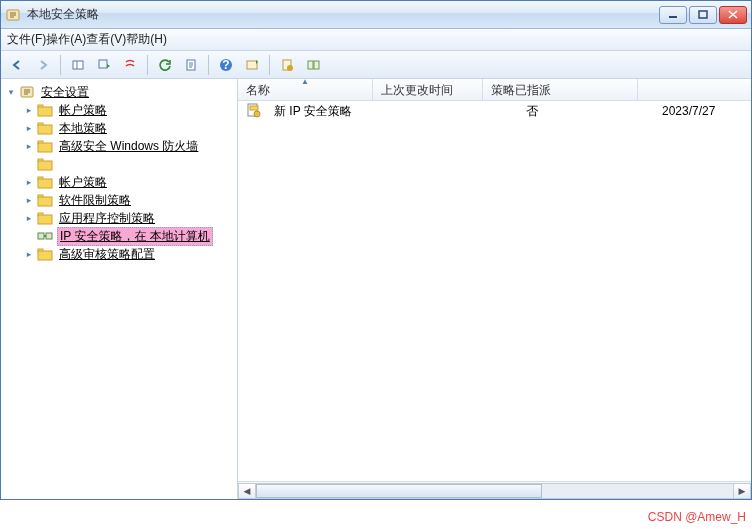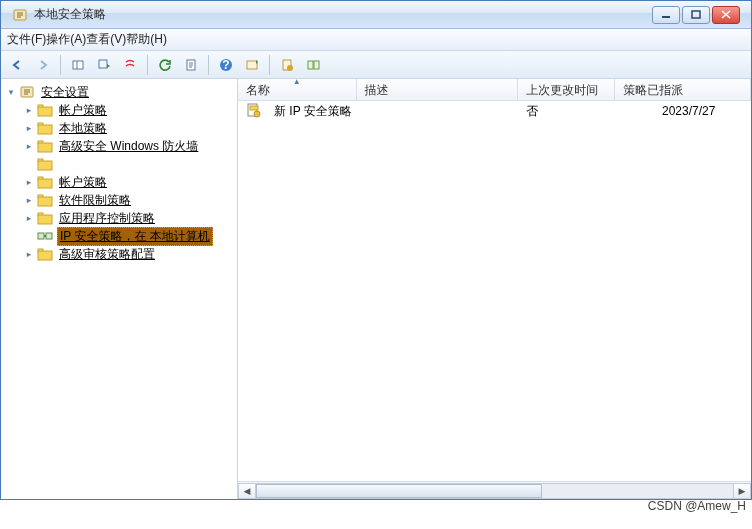--- a/index.html
+++ b/index.html
@@ -1,18 +1,18 @@
 <!DOCTYPE html>
 <html><head>
 <meta charset="utf-8">
 <style>
 * { box-sizing: border-box; margin: 0; padding: 0; font-family: "Microsoft YaHei", "Segoe UI", Tahoma, sans-serif; font-size: 12px; }
 body { background: #fff; width: 752px; height: 529px; overflow: hidden; position: relative; }
 .window { width: 752px; height: 500px; border: 1px solid #4a7ab5; background: #fff; display: flex; flex-direction: column; }
-.titlebar { height: 28px; background: linear-gradient(to bottom, #f3f8fe 0%, #dde9f7 45%, #c7dbf2 46%, #d9e8f8 100%); display: flex; align-items: center; padding: 0 11px; border-bottom: 1px solid #9fb9d8; }
+.titlebar { height: 28px; background: linear-gradient(to bottom, #f3f8fe 0%, #dde9f7 45%, #c7dbf2 46%, #d9e8f8 100%); display: flex; align-items: center; padding: 0 4px; border-bottom: 1px solid #9fb9d8; }
 .titlebar .app-icon { width: 16px; height: 16px; margin-right: 6px; display: inline-flex; align-items: center; justify-content: center; }
 .titlebar .title { flex: 1; color: #2b2b2b; font-size: 12px; }
 .win-controls { display: flex; gap: 2px; }
 .win-btn { width: 28px; height: 18px; border: 1px solid #7a98bd; background: linear-gradient(to bottom,#f2f7fd,#cfe0f2); border-radius: 3px; display: flex; align-items: center; justify-content: center; font-size: 10px; color: #2b4a70; cursor: default; }
 .win-btn.close { background: linear-gradient(to bottom,#f59a8e,#d94b3d); border-color:#a33; color: #fff; }
 .menubar { height: 22px; background: linear-gradient(to bottom,#fafcff,#e8eff9); border-bottom: 1px solid #c8d6e8; display: flex; align-items: center; padding: 0 6px; }
 .menubar span { color: #222; cursor: default; }
 .toolbar { height: 28px; background: linear-gradient(to bottom,#f6faff,#e2ecf7); border-bottom: 1px solid #c8d6e8; display: flex; align-items: center; padding: 0 4px; gap: 2px; }
 .tbtn { width: 24px; height: 22px; display: flex; align-items: center; justify-content: center; border: 1px solid transparent; cursor: default; }
 .tsep { width: 1px; height: 20px; background: #b8c8db; margin: 0 3px; }
@@ -22,29 +22,29 @@
 .listhead { height: 22px; background: linear-gradient(to bottom,#fdfdfe,#eef3f9); border-bottom: 1px solid #d6dee8; display: flex; }
 .listhead .col { border-right: 1px solid #d6dee8; padding: 3px 8px; color: #333; position:relative; }
 .listhead .col .sortarr { position:absolute; left:50%; top:-2px; transform:translateX(-50%); font-size:8px; color:#5a7aa5; }
 .listbody { flex: 1; overflow: auto; }
 .listrow { display: flex; height: 20px; align-items: center; }
 .cell { padding: 0 8px; overflow: hidden; white-space: nowrap; }
 .tree { list-style: none; }
 .tree ul { list-style: none; padding-left: 18px; }
 .tree li { white-space: nowrap; }
 .node { display: flex; align-items: center; height: 18px; padding: 1px 4px; }
-.node.selected .nlabel { background: #a16207; border: 1px dotted #7aa7d8; padding: 0 2px; }
+.node.selected .nlabel { background: #f9a8d4; border: 1px dotted #7aa7d8; padding: 0 2px; }
 .expander { width: 12px; height: 12px; display: inline-flex; align-items: center; justify-content: center; color: #5f7da0; font-size: 9px; margin-right: 2px; }
 .nicon { width: 16px; height: 16px; display: inline-flex; align-items: center; justify-content: center; margin-right: 4px; }
 .nlabel { padding: 0 2px; text-decoration: underline; }
 .hscroll { height: 18px; border-top: 1px solid #d6dee8; background:#f2f5f9; display:flex; align-items:center; }
 .hscroll .arrow { width:18px; height:16px; display:flex; align-items:center; justify-content:center; font-size:9px; color:#555; border:1px solid #c2cdd9; background:linear-gradient(to bottom,#fdfdfe,#e6edf5); }
 .hscroll .track { flex:1; height:16px; background:#e9eef4; border:1px solid #c2cdd9; border-left:none; border-right:none; position:relative; }
 .hscroll .thumb { position:absolute; left:0; top:0; height:14px; width:60%; background:linear-gradient(to bottom,#f6f9fc,#d8e3ef); border:1px solid #aebfd2; }
-.watermark { position:absolute; right:6px; bottom:16px; color:#404040; font-size:12px; }
+.watermark { position:absolute; right:6px; bottom:5px; color:#ef4444; font-size:12px; }
 
 .folder-svg rect{fill:#f7d55a;stroke:#c9a32e;stroke-width:1}
 .folder-svg .tab{fill:#f7de7a}
 </style>
 </head>
 <body>
 
 <div class="window">
 
   <div class="titlebar">
@@ -275,21 +275,20 @@
                   <span class="nlabel">高级审核策略配置</span>
                 </div>
               </li>
             </ul>
           </li>
         </ul>
     </div>
     <div class="rightpane">
       <div class="listhead">
         <div class="col" id="col-name" style="width: 135px;"><span class="sortarr">▲</span><span>名称</span></div>
-        <div class="col" id="col-desc" style="width: 185px;"><span>描述</span></div>
         <div class="col" id="col-modified" style="width: 110px;"><span>上次更改时间</span></div>
         <div class="col" id="col-assigned" style="width: 155px;"><span>策略已指派</span></div>
       </div>
       <div class="listbody" id="listbody">
           <div class="listrow">
             <div class="cell" style="width:135px;display:flex;align-items:center;gap:12px">
               <span><svg width="16" height="16" viewBox="0 0 16 16">
                   <rect x="2" y="2" width="9" height="12" fill="#fff" stroke="#8a8a8a"></rect>
                   <rect x="4" y="4" width="8" height="4" fill="#f7d55a" stroke="#c9a32e"></rect>
                   <circle cx="11" cy="12" r="3" fill="#e6c24a" stroke="#b4902c"></circle>

